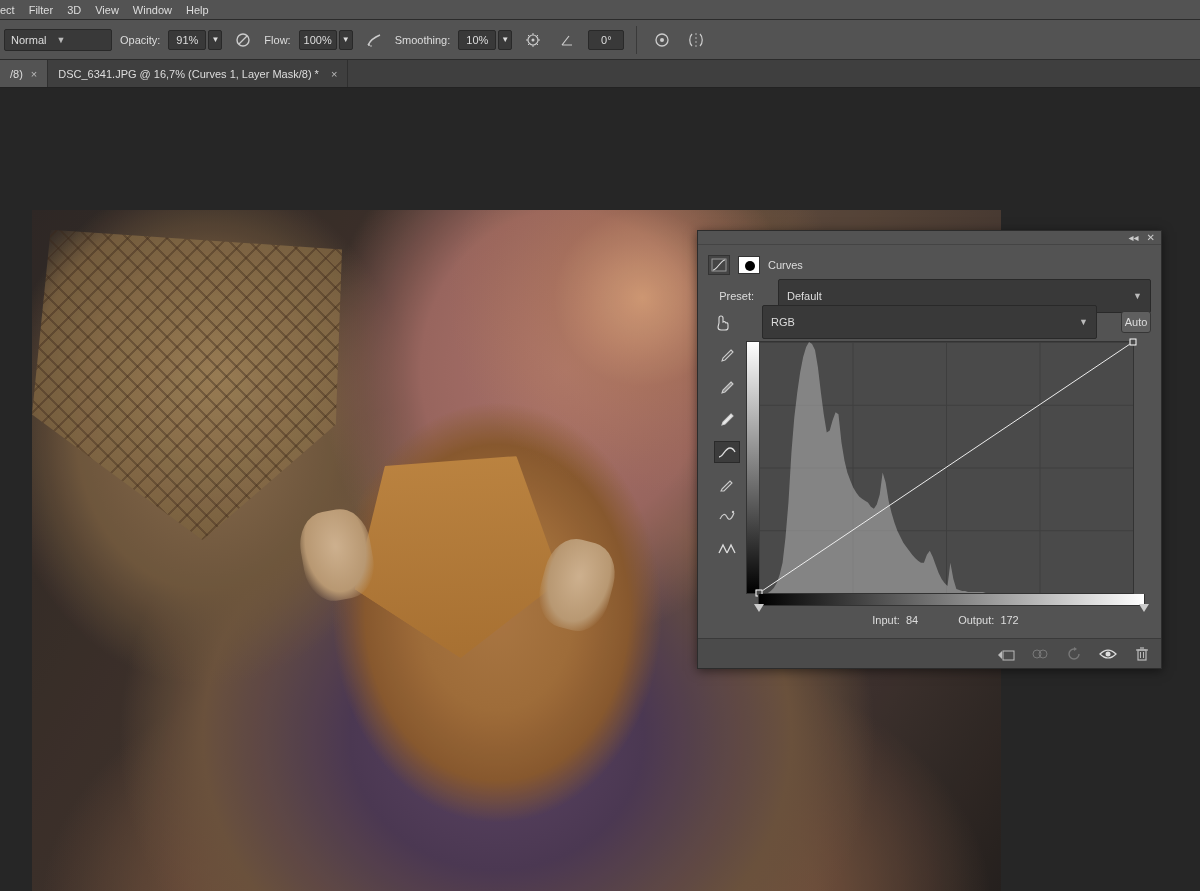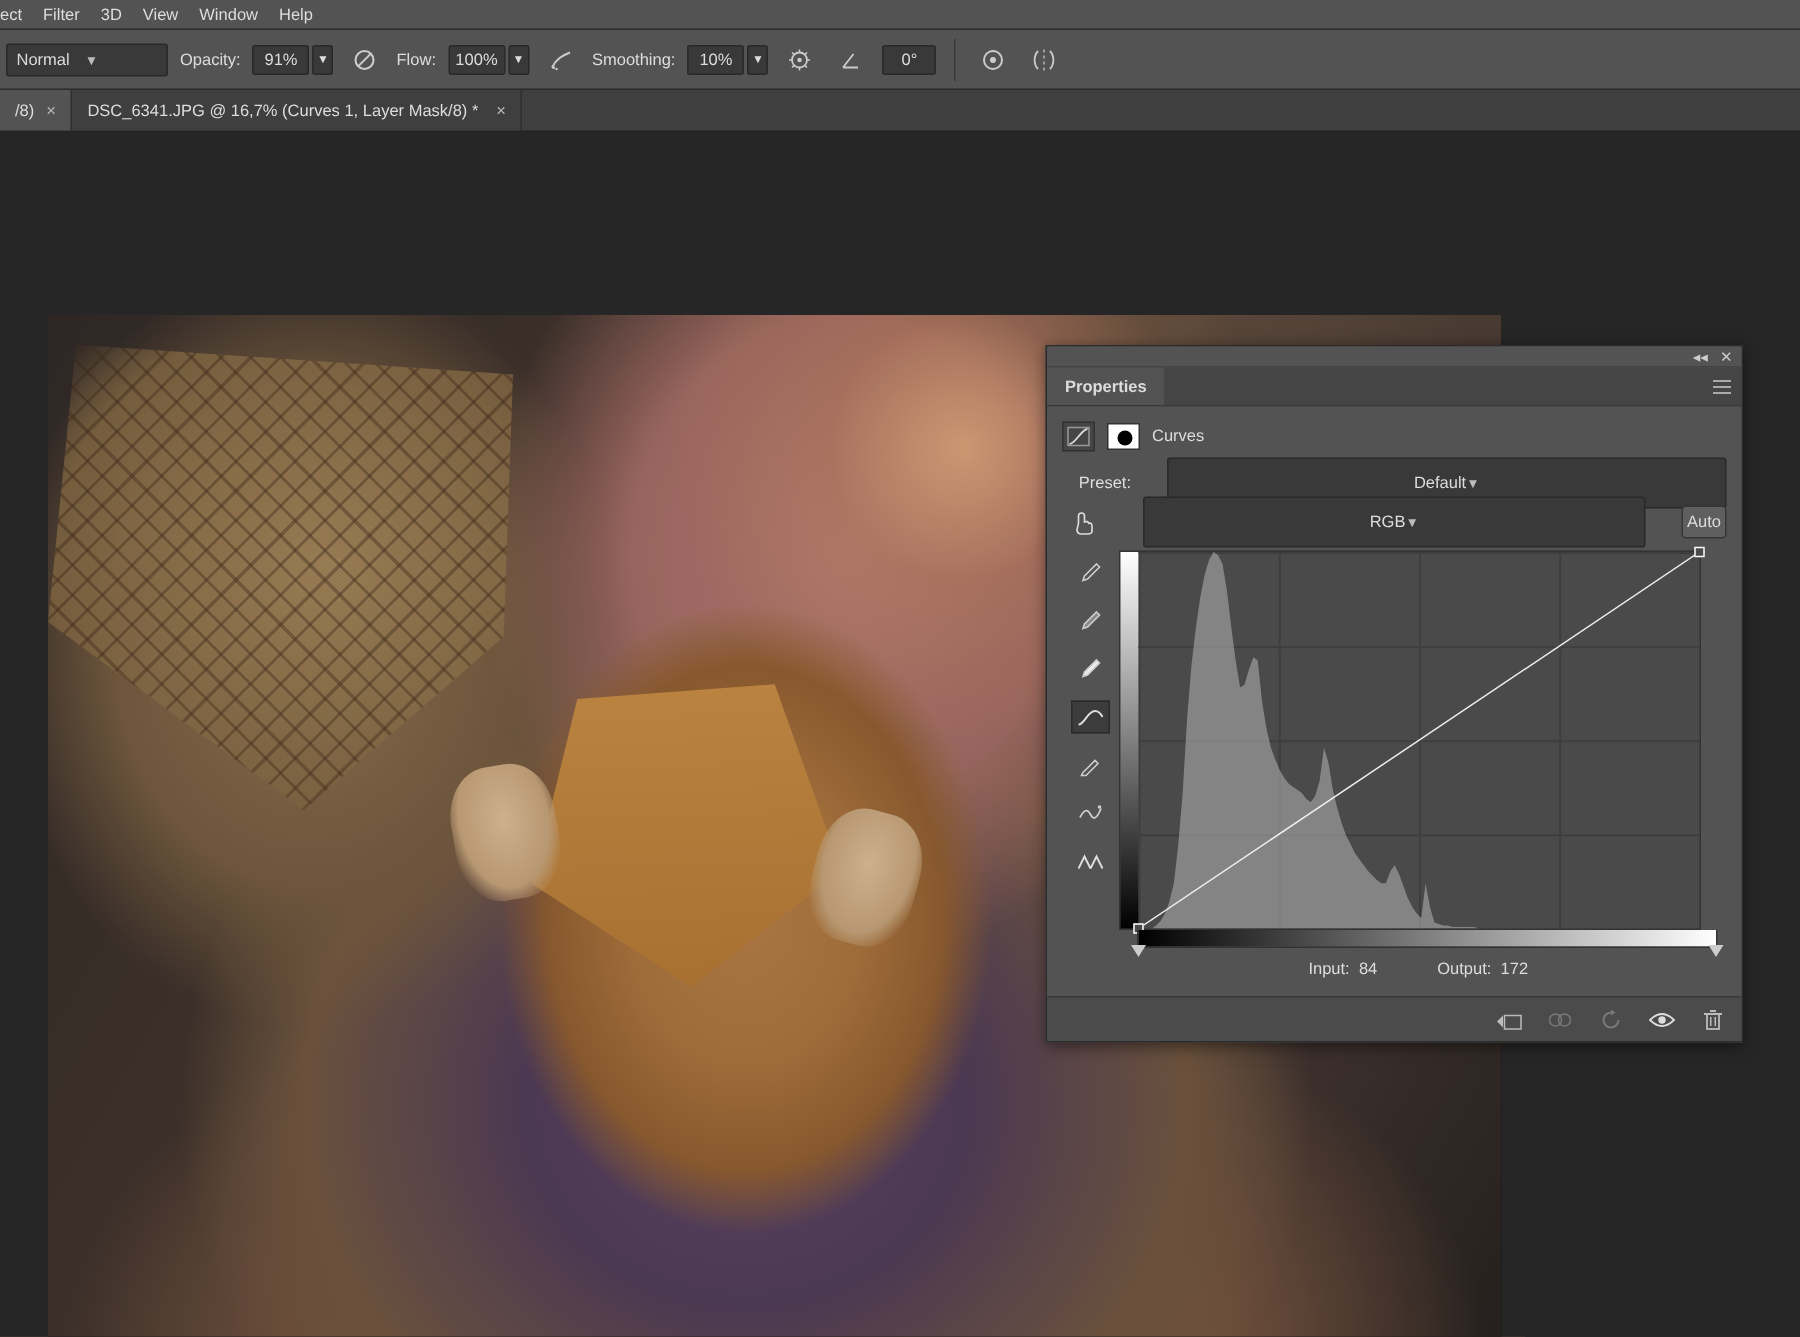--- a/index.html
+++ b/index.html
@@ -64,21 +64,21 @@
   .panel-tabs{height:26px; display:flex; align-items:stretch; border-bottom:1px solid #3a3a3a; background:#454545;}
   .panel-tab{padding:0 12px; display:flex; align-items:center; background:#535353; font-weight:600; font-size:11px;}
   .panel-menu{margin-left:auto; width:26px; display:flex; align-items:center; justify-content:center; color:#aaa;}
   .panel-body{padding:6px 10px 8px 10px; background:#535353;}
   .panel-subhead{display:flex; align-items:center; gap:8px; height:28px;}
   .subicon{width:22px; height:20px; background:#454545; border:1px solid #333; display:flex; align-items:center; justify-content:center;}
   .mask-thumb{width:22px; height:18px; background:#fff; border:1px solid #333; position:relative;}
   .mask-thumb::after{content:""; position:absolute; left:6px; top:4px; width:10px; height:10px; background:#000; border-radius:50%;}
   .row{display:flex; align-items:center; gap:24px; height:26px;}
   .row label{width:46px; text-align:right; color:#ddd;}
-  .widebox{flex:1; height:20px; background:#393939; border:1px solid #292929; border-radius:2px; display:flex; align-items:center; padding:16px 8px; justify-content:center;}
+  .widebox{flex:1; height:20px; background:#393939; border:1px solid #292929; border-radius:2px; display:flex; align-items:center; padding:16px 8px; justify-content:space-between;}
   .widebox .chev{font-size:9px; color:#bbb;}
   .autobtn{width:30px; height:22px; background:#5f5f5f; border:1px solid #363636; border-radius:3px; display:flex; align-items:center; justify-content:center; font-size:11px;}
   .handicon{width:30px; display:flex; justify-content:center; color:#ddd;}
   
   .curvesarea{display:flex; gap:0; margin-top:6px;}
   .toolcol{width:38px; display:flex; flex-direction:column; align-items:center; gap:10px; padding-top:4px;}
   .toolcol .tbtn{width:26px; height:22px; display:flex; align-items:center; justify-content:center; color:#ccc; border:1px solid transparent;}
   .toolcol .tbtn.sel{background:#3c3c3c; border:1px solid #2a2a2a;}
   
   .graphwrap{flex:1; padding-right:6px;}
@@ -205,32 +205,20 @@
     <div class="hand l"></div>
     <div class="hand r"></div>
   </div>
 </div>
 
 <div class="panel">
   <div class="panel-topstrip">
     <span class="tinyicon">◂◂</span>
     <span class="tinyicon">✕</span>
   </div>
-  <div class="panel-tabs">
-    <div class="panel-tab">
-        <span>Properties</span>
-      </div>
-    <div class="panel-menu">
-      <svg width="14" height="12" viewBox="0 0 14 12">
-          <line x1="1" y1="2" x2="13" y2="2" stroke="#aaa" stroke-width="1.4"></line>
-          <line x1="1" y1="6" x2="13" y2="6" stroke="#aaa" stroke-width="1.4"></line>
-          <line x1="1" y1="10" x2="13" y2="10" stroke="#aaa" stroke-width="1.4"></line>
-        </svg>
-    </div>
-  </div>
   <div class="panel-body">
     <div class="panel-subhead">
       <div class="subicon">
         <svg width="16" height="14" viewBox="0 0 16 14">
             <rect x="1" y="1" width="14" height="12" fill="none" stroke="#999" stroke-width="1"></rect>
             <path d="M2 12 C6 12 10 2 14 2" stroke="#ddd" fill="none" stroke-width="1.2"></path>
           </svg>
       </div>
       <div class="mask-thumb"></div>
       <span>Curves</span>

